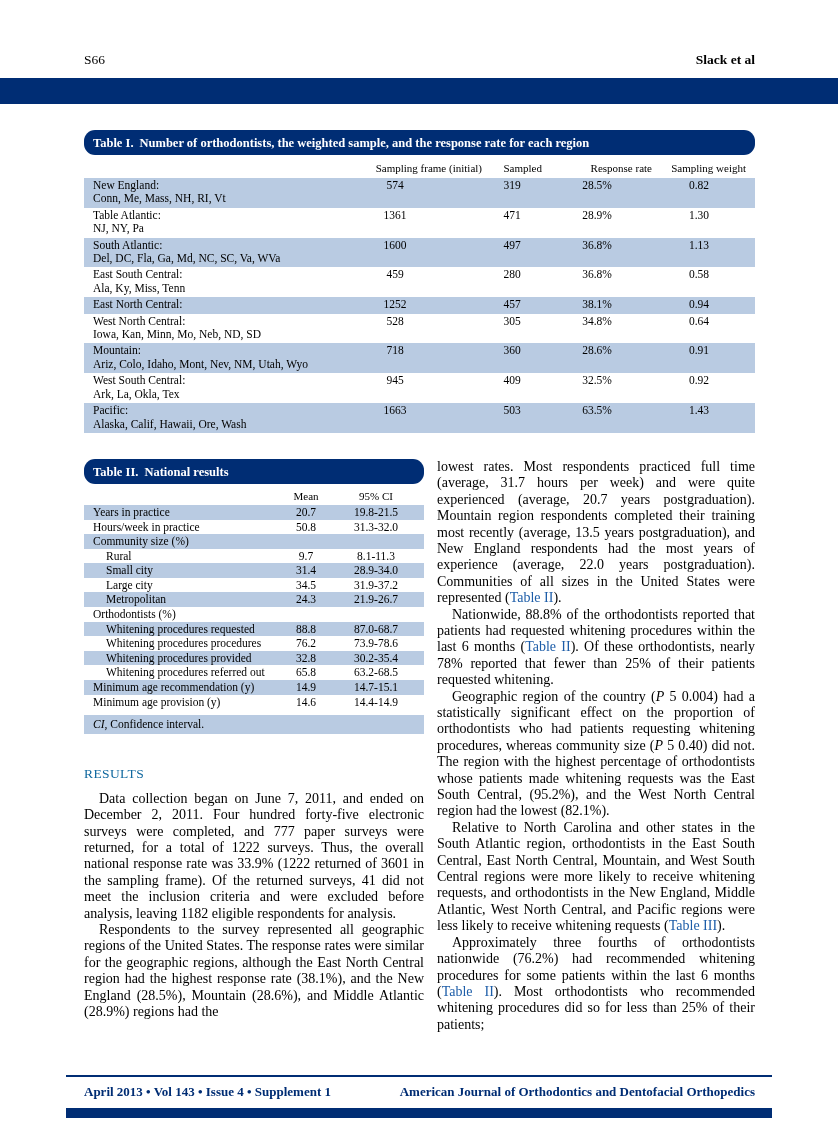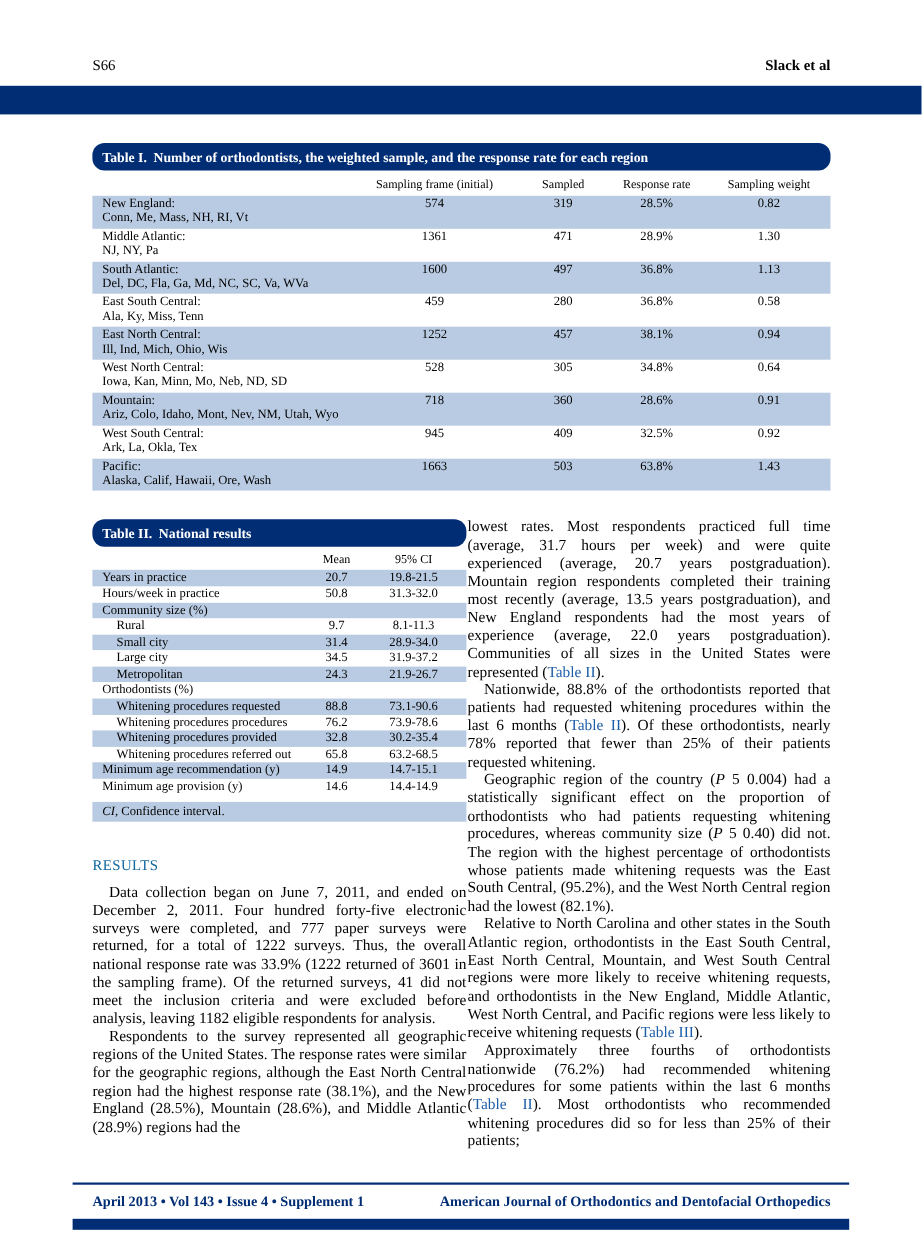--- a/index.html
+++ b/index.html
@@ -19,29 +19,29 @@
   .hdr .rh{font-weight:bold;}
   .topbar{height:26px;background:var(--navy);}
   
   .t-title{background:var(--navy);color:#fff;padding:6px 9px 5px;font-size:12.5px;line-height:14px;border-radius:11px;}
   .t-title .tl{font-weight:bold;margin-right:6px;}
   .t-title .tt{font-weight:bold;}
   
   .t1{margin:26px 83px 0 84px;font-size:11.5px;}
   .t1-head{display:grid;grid-template-columns:215px 174px 60px 110px 94px;
            padding:7px 9px 4px;font-size:11px;}
-  .t1-head div{text-align:center;}
+  .t1-head div{text-align:right;}
   .t1-head div:first-child{text-align:left;}
   .t1-row{padding:1px 9px 2px;}
   #t1-body .t1-row:nth-child(odd){background:var(--stripe);}
   .t1-line1{display:grid;grid-template-columns:215px 174px 60px 110px 94px;line-height:13.4px;}
   .t1-line1 .num{text-align:center;}
   .t1-states{line-height:13.4px;}
   
-  .cols{display:flex;margin:26px 83px 0 84px;gap:1px;}
+  .cols{display:flex;margin:26px 83px 0 84px;gap:13px;}
   .col-l{flex:0 0 340px;width:340px;}
   .col-r{flex:1;min-width:0;}
   
   .t2{font-size:11.5px;}
   .t2-head{display:grid;grid-template-columns:182px 62px 78px;padding:6px 9px 3px;font-size:11px;}
   .t2-head div{text-align:center;}
   .t2-head div:first-child{text-align:left;}
   .t2-row{display:grid;grid-template-columns:182px 62px 78px;padding:1px 9px;line-height:12.6px;}
   #t2-body .t2-row:nth-child(odd){background:var(--stripe);}
   .t2-row .t2-val{text-align:center;}
@@ -89,21 +89,21 @@
             <div class="region">New England:</div>
             <div class="num">574</div>
             <div class="num">319</div>
             <div class="num">28.5%</div>
             <div class="num">0.82</div>
           </div>
           <div class="t1-states">Conn, Me, Mass, NH, RI, Vt</div>
         </div>
         <div class="t1-row">
           <div class="t1-line1">
-            <div class="region">Middle Atlantic:</div>
+            <div class="region">Table Atlantic:</div>
             <div class="num">1361</div>
             <div class="num">471</div>
             <div class="num">28.9%</div>
             <div class="num">1.30</div>
           </div>
           <div class="t1-states">NJ, NY, Pa</div>
         </div>
         <div class="t1-row">
           <div class="t1-line1">
             <div class="region">South Atlantic:</div>
@@ -125,21 +125,20 @@
           <div class="t1-states">Ala, Ky, Miss, Tenn</div>
         </div>
         <div class="t1-row">
           <div class="t1-line1">
             <div class="region">East North Central:</div>
             <div class="num">1252</div>
             <div class="num">457</div>
             <div class="num">38.1%</div>
             <div class="num">0.94</div>
           </div>
-          <div class="t1-states">Ill, Ind, Mich, Ohio, Wis</div>
         </div>
         <div class="t1-row">
           <div class="t1-line1">
             <div class="region">West North Central:</div>
             <div class="num">528</div>
             <div class="num">305</div>
             <div class="num">34.8%</div>
             <div class="num">0.64</div>
           </div>
           <div class="t1-states">Iowa, Kan, Minn, Mo, Neb, ND, SD</div>
@@ -162,21 +161,21 @@
             <div class="num">32.5%</div>
             <div class="num">0.92</div>
           </div>
           <div class="t1-states">Ark, La, Okla, Tex</div>
         </div>
         <div class="t1-row">
           <div class="t1-line1">
             <div class="region">Pacific:</div>
             <div class="num">1663</div>
             <div class="num">503</div>
-            <div class="num">63.8%</div>
+            <div class="num">63.5%</div>
             <div class="num">1.43</div>
           </div>
           <div class="t1-states">Alaska, Calif, Hawaii, Ore, Wash</div>
         </div>
       </div>
   </section>
 
   <div class="cols">
     <div class="col-l">
       <section class="t2">
@@ -225,21 +224,21 @@
               <div class="t2-val">21.9-26.7</div>
             </div>
             <div class="t2-row section">
               <div class="t2-label">Orthodontists (%)</div>
               <div class="t2-val"></div>
               <div class="t2-val"></div>
             </div>
             <div class="t2-row indent">
               <div class="t2-label">Whitening procedures requested</div>
               <div class="t2-val">88.8</div>
-              <div class="t2-val">73.1-90.6</div>
+              <div class="t2-val">87.0-68.7</div>
             </div>
             <div class="t2-row indent">
               <div class="t2-label">Whitening procedures procedures</div>
               <div class="t2-val">76.2</div>
               <div class="t2-val">73.9-78.6</div>
             </div>
             <div class="t2-row indent">
               <div class="t2-label">Whitening procedures provided</div>
               <div class="t2-val">32.8</div>
               <div class="t2-val">30.2-35.4</div>

